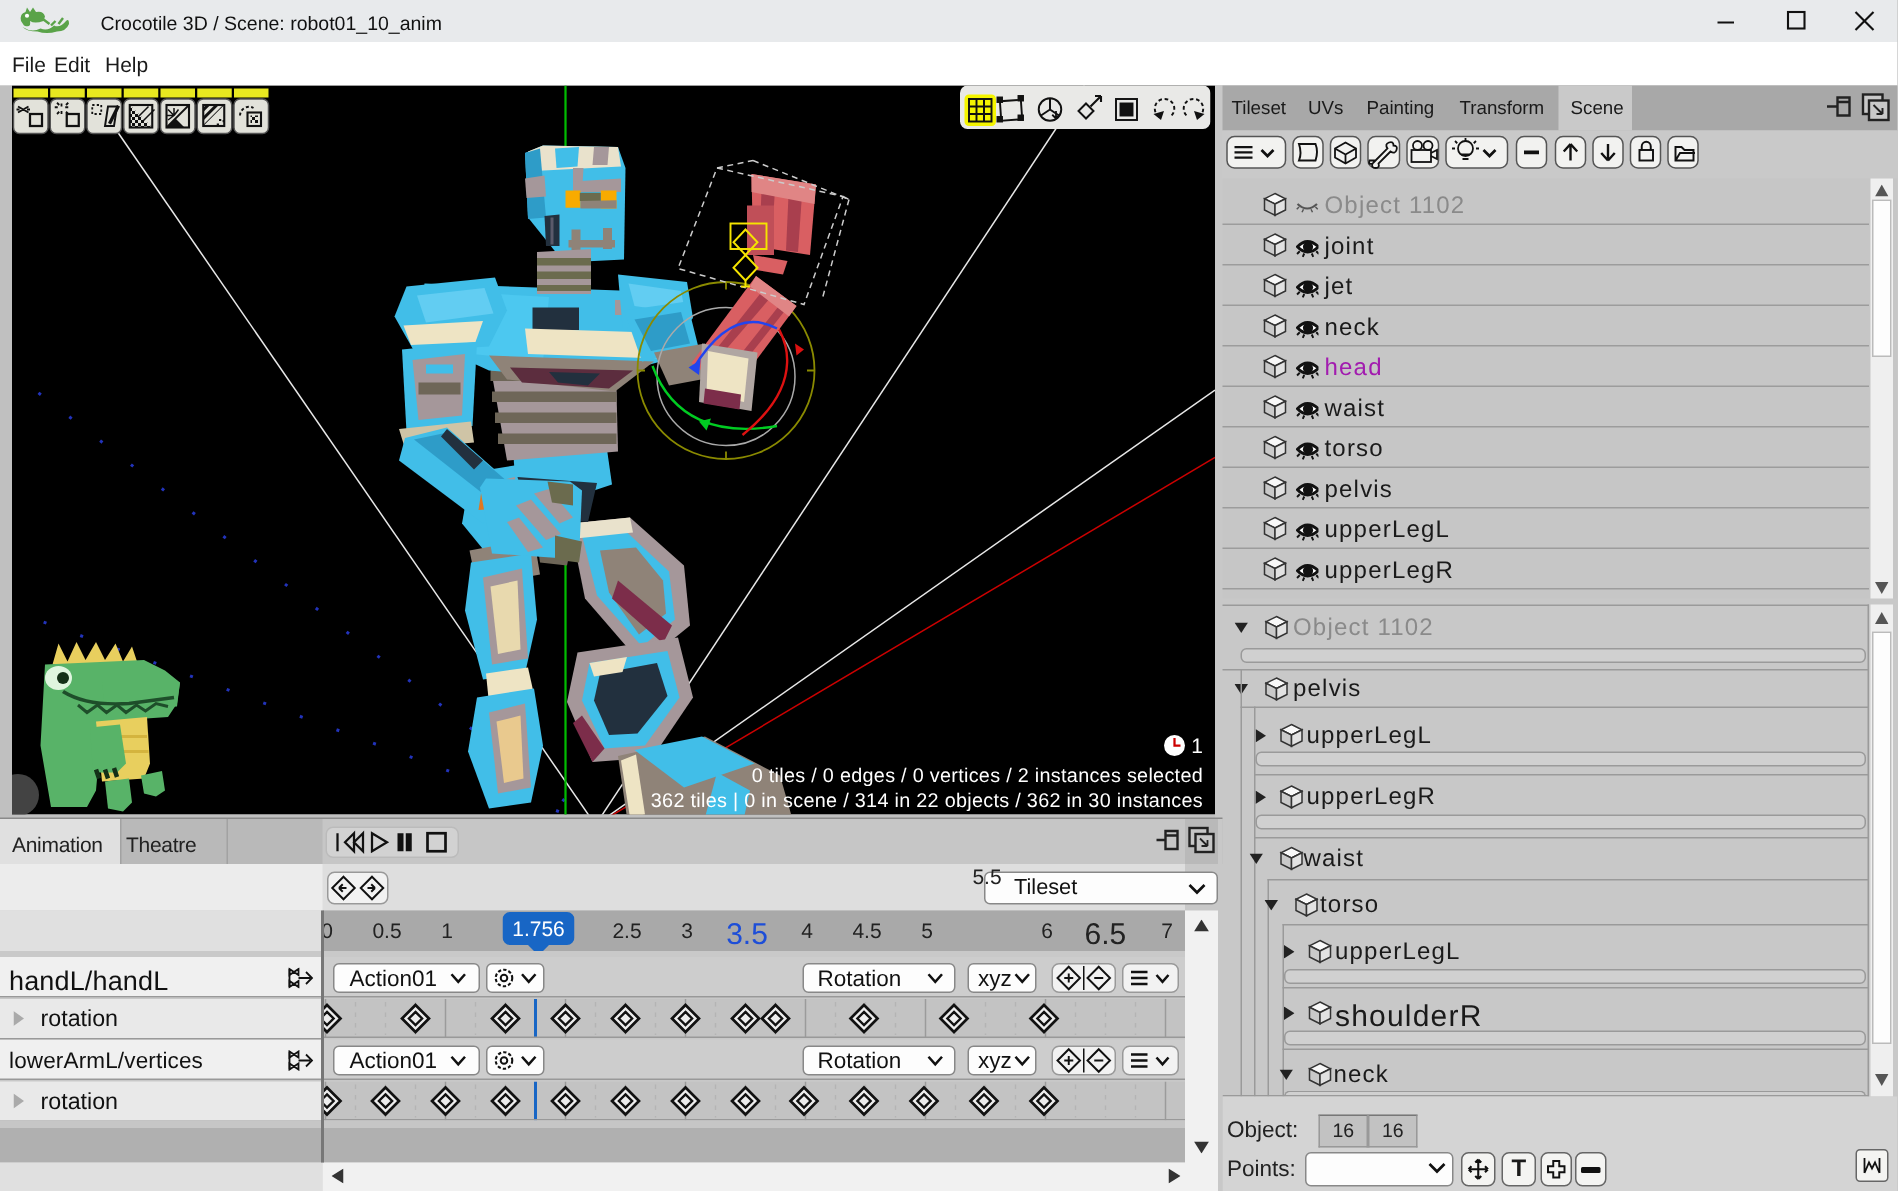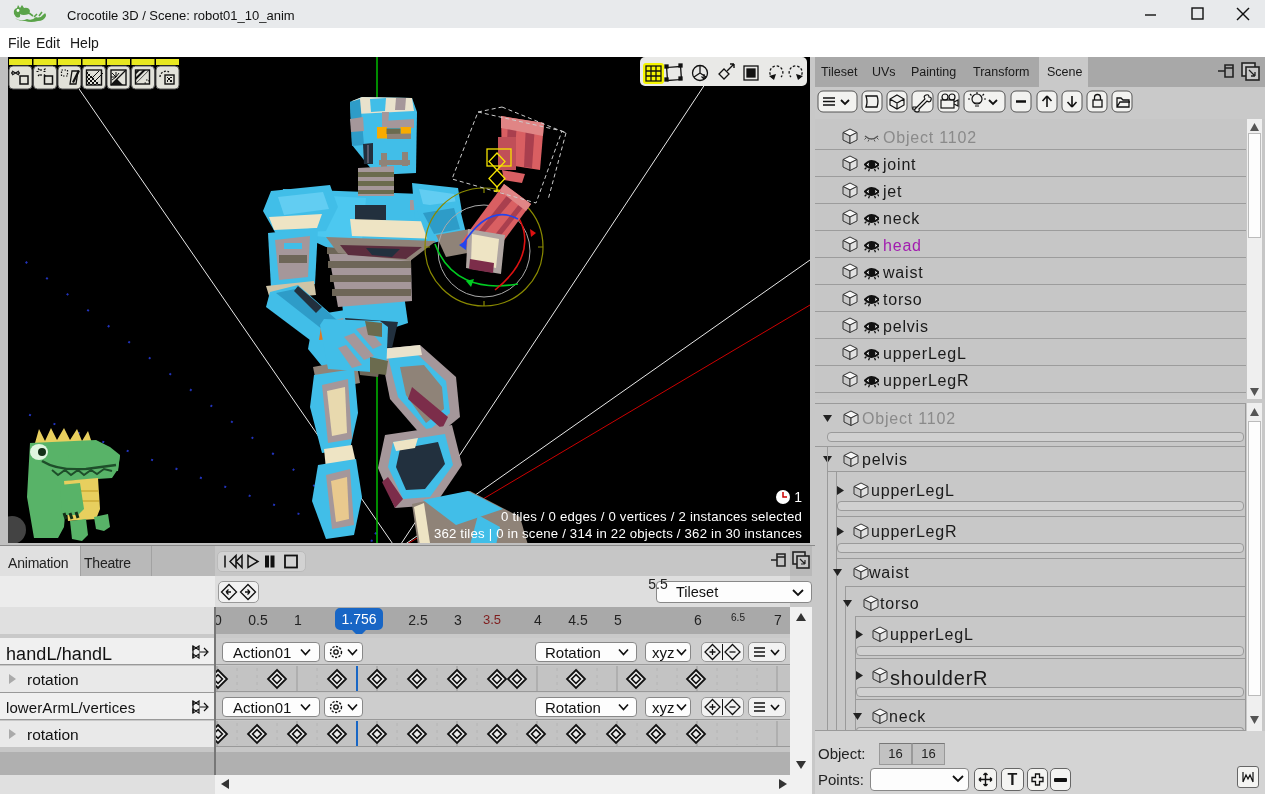--- a/index.html
+++ b/index.html
@@ -647,27 +647,27 @@
     <path d="M1 2 l5 5 l5 -5" stroke="#111" stroke-width="1.8" fill="none"></path>
   </svg>
 <div class="abs" style="left:0;top:607px;width:215px;height:27px;background:#e0e0e0"></div>
 <div class="abs" style="left:215px;top:607px;width:575px;height:27px;background:#a9a9a9"></div>
 <div class="abs" style="left:203px;top:612px;width:30px;text-align:center;font-size:14px;color:#222">0</div>
 <div class="abs" style="left:243px;top:612px;width:30px;text-align:center;font-size:14px;color:#222">0.5</div>
 <div class="abs" style="left:283px;top:612px;width:30px;text-align:center;font-size:14px;color:#222">1</div>
 <div class="abs" style="left:363px;top:612px;width:30px;text-align:center;font-size:14px;color:#222">2</div>
 <div class="abs" style="left:403px;top:612px;width:30px;text-align:center;font-size:14px;color:#222">2.5</div>
 <div class="abs" style="left:443px;top:612px;width:30px;text-align:center;font-size:14px;color:#222">3</div>
-<div class="abs" style="left:483px;top:612px;width:30px;font-size:13px;color:#7f1d1d">3.5</div>
+<div class="abs" style="left:483px;top:612px;width:30px;text-align:center;font-size:20px;color:#1d4ed8">3.5</div>
 <div class="abs" style="left:523px;top:612px;width:30px;text-align:center;font-size:14px;color:#222">4</div>
 <div class="abs" style="left:563px;top:612px;width:30px;text-align:center;font-size:14px;color:#222">4.5</div>
 <div class="abs" style="left:603px;top:612px;width:30px;text-align:center;font-size:14px;color:#222">5</div>
 <div class="abs" style="left:643px;top:576px;width:30px;text-align:center;font-size:14px;color:#222">5.5</div>
 <div class="abs" style="left:683px;top:612px;width:30px;text-align:center;font-size:14px;color:#222">6</div>
-<div class="abs" style="left:723px;top:612px;width:30px;text-align:center;font-size:10px;color:#222">6.5</div>
+<div class="abs" style="left:723px;top:612px;width:30px;font-size:20px;color:#222">6.5</div>
 <div class="abs" style="left:763px;top:612px;width:30px;text-align:center;font-size:14px;color:#222">7</div>
 <svg class="abs" style="left:335px;top:608px" width="48" height="29" viewBox="0 0 48 29">
 <path d="M5 0 h38 a5 5 0 0 1 5 5 v12 a5 5 0 0 1 -5 5 h-12 l-7 7 l-7 -7 h-12 a5 5 0 0 1 -5 -5 v-12 a5 5 0 0 1 5 -5 z" fill="#1866c5"></path>
 <text x="24" y="16" text-anchor="middle" font-size="14" fill="#fff" font-family="Liberation Sans, sans-serif">1.756</text>
 </svg>
 <div class="abs" style="left:0;top:634px;width:790px;height:4px;background:#c9c9c9"></div>
 <div class="abs" style="left:0;top:638px;width:215px;height:27px;background:#f0f0f0;border-bottom:1px solid #999"></div>
 <div class="abs" style="left:215px;top:638px;width:575px;height:27px;background:#cdcdcd;border-bottom:1px solid #999"></div>
 <div class="abs" style="left:6px;top:644px;font-size:18px;letter-spacing:0.1px;color:#111">handL/handL</div>
 <svg class="abs" style="left:192px;top:645px" width="17" height="14" viewBox="0 0 17 14">

